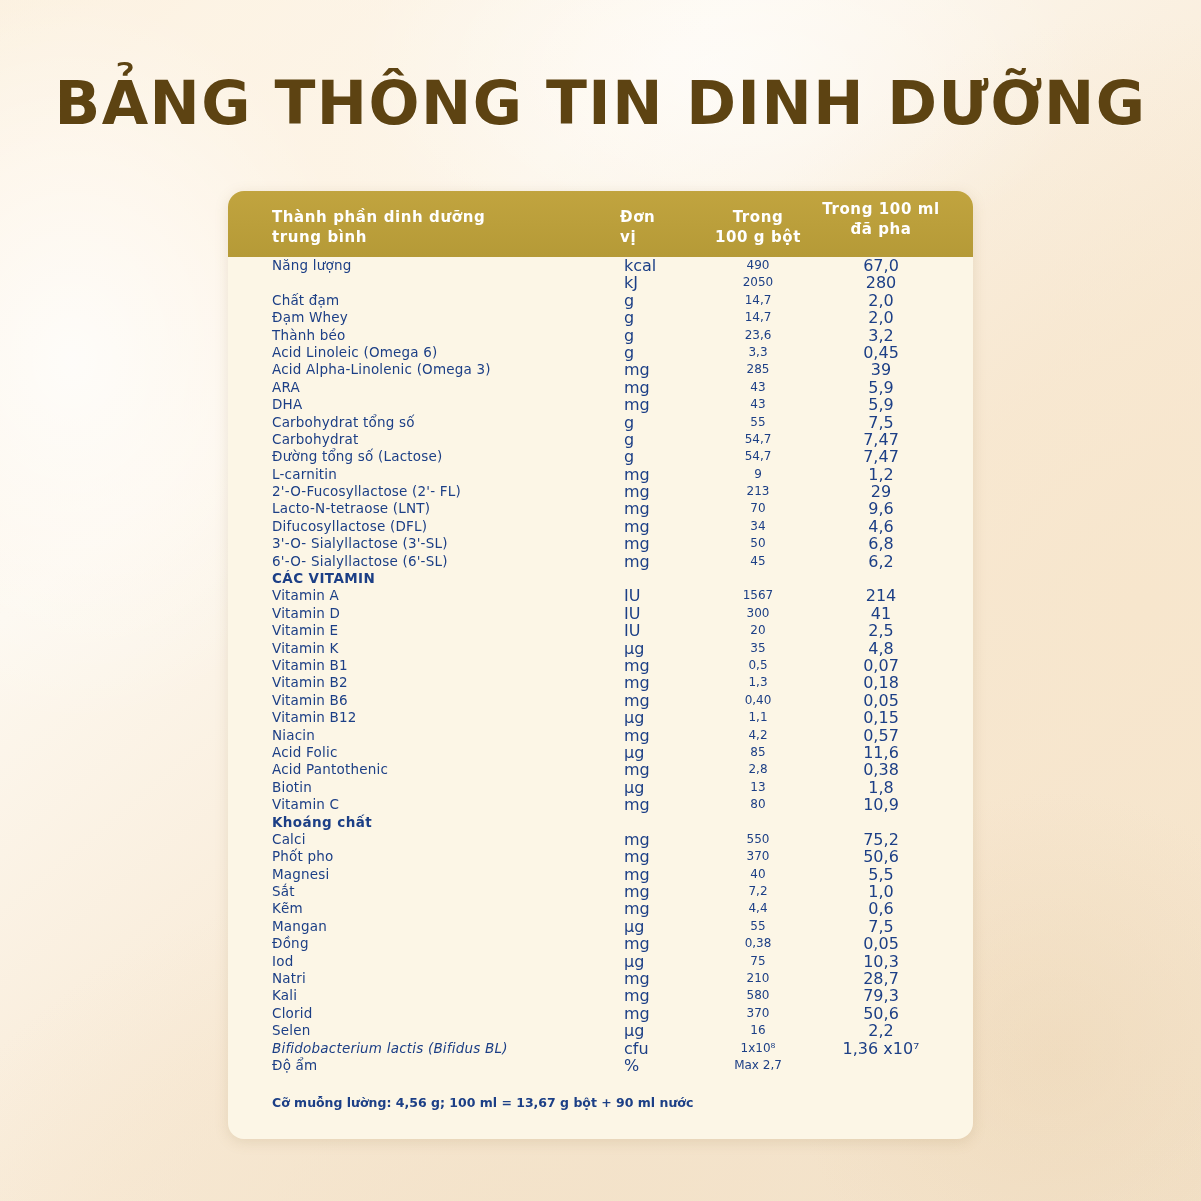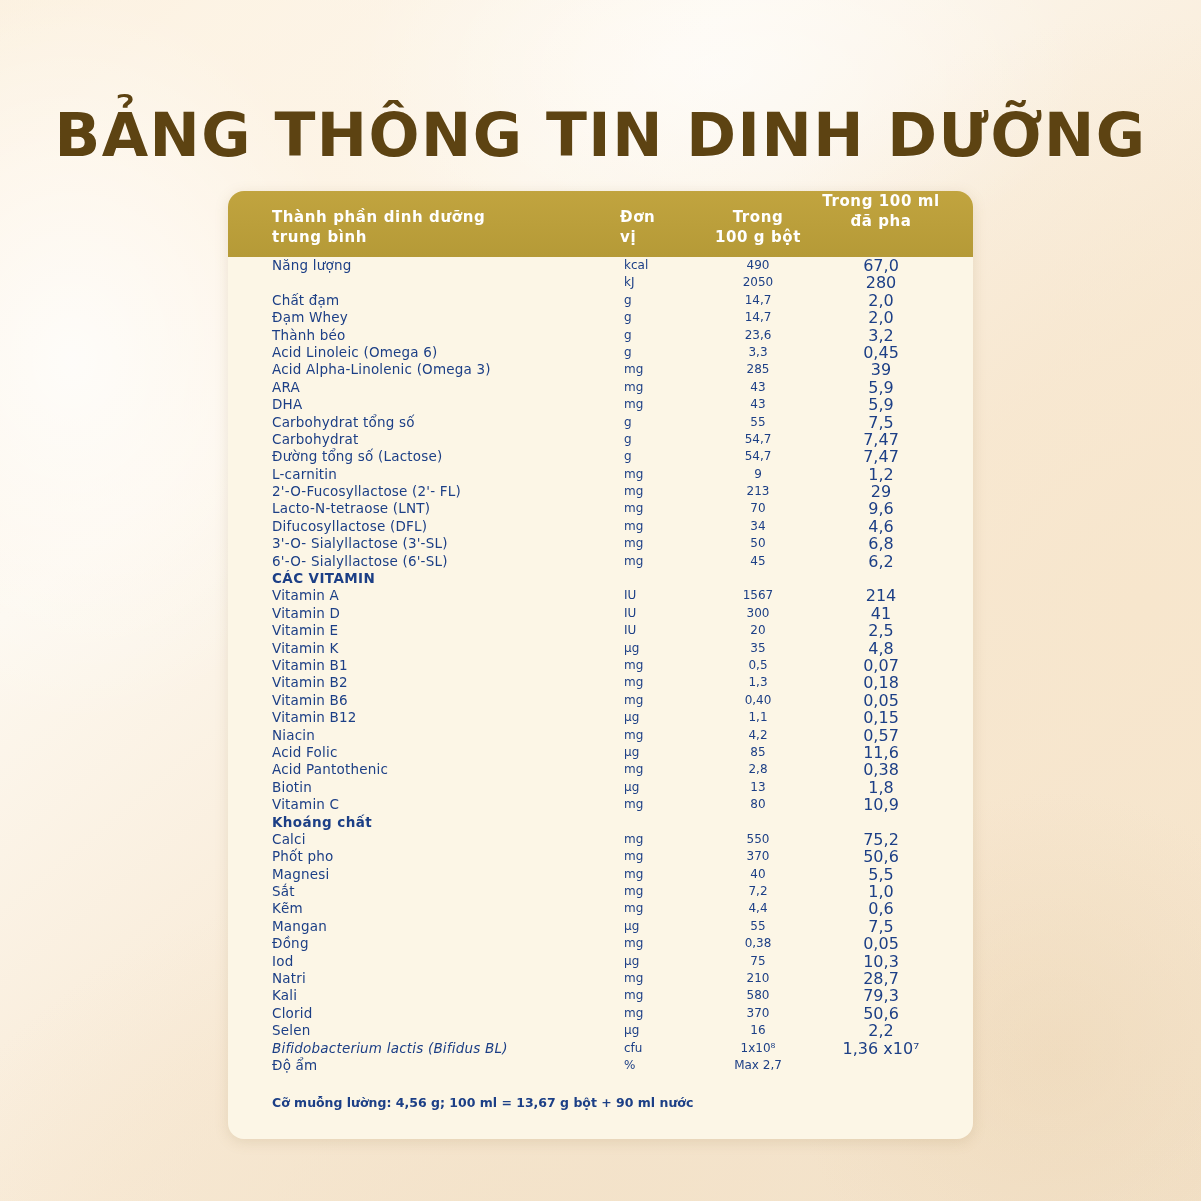--- a/index.html
+++ b/index.html
@@ -37,21 +37,20 @@
     top: 68px;
     left: 0;
     width: 1201px;
     text-align: center;
     font-family: "DejaVu Sans", sans-serif;
     font-weight: bold;
     font-size: 60px;
     letter-spacing: 1.5px;
     color: #5d4312;
     text-shadow: 0 1px 0 rgba(255,255,255,0.4);
-    margin-top: 32px;
   }
   .card {
     position: absolute;
     left: 228px;
     top: 191px;
     width: 745px;
     height: 948px;
     border-radius: 16px;
     background: #fcf6e6;
     box-shadow: 0 3px 14px rgba(150,120,70,0.18);
@@ -67,21 +66,21 @@
     position: absolute;
     font-size: 15px;
     font-weight: bold;
     line-height: 1.35;
     letter-spacing: 0.6px;
     white-space: pre-line;
   }
   .hdr-name { left: 44px; top: 16px; }
   .hdr-unit { left: 392px; top: 16px; }
   .hdr-per100g { left: 475px; top: 16px; text-align: center; width: 110px; }
-  .hdr-per100ml { left: 583px; top: 0; text-align: center; width: 140px; }
+  .hdr-per100ml { left: 583px; top: 8px; text-align: center; width: 140px; }
 
   .table-body {
     position: relative;
     height: 830px;
   }
   .row {
     position: relative;
     height: 17.4px;
     color: #1c3f86;
     font-size: 13.5px;
@@ -89,21 +88,21 @@
     white-space: nowrap;
   }
   .c-name {
     position: absolute;
     left: 44px;
     letter-spacing: 0.2px;
   }
   .c-unit {
     position: absolute;
     left: 396px;
-    font-size: 12px;
+    font-size: 16px;
   }
   .c-g {
     position: absolute;
     left: 475px;
     width: 110px;
     text-align: center;
     font-size: 12px;
   }
   .c-ml {
     position: absolute;

